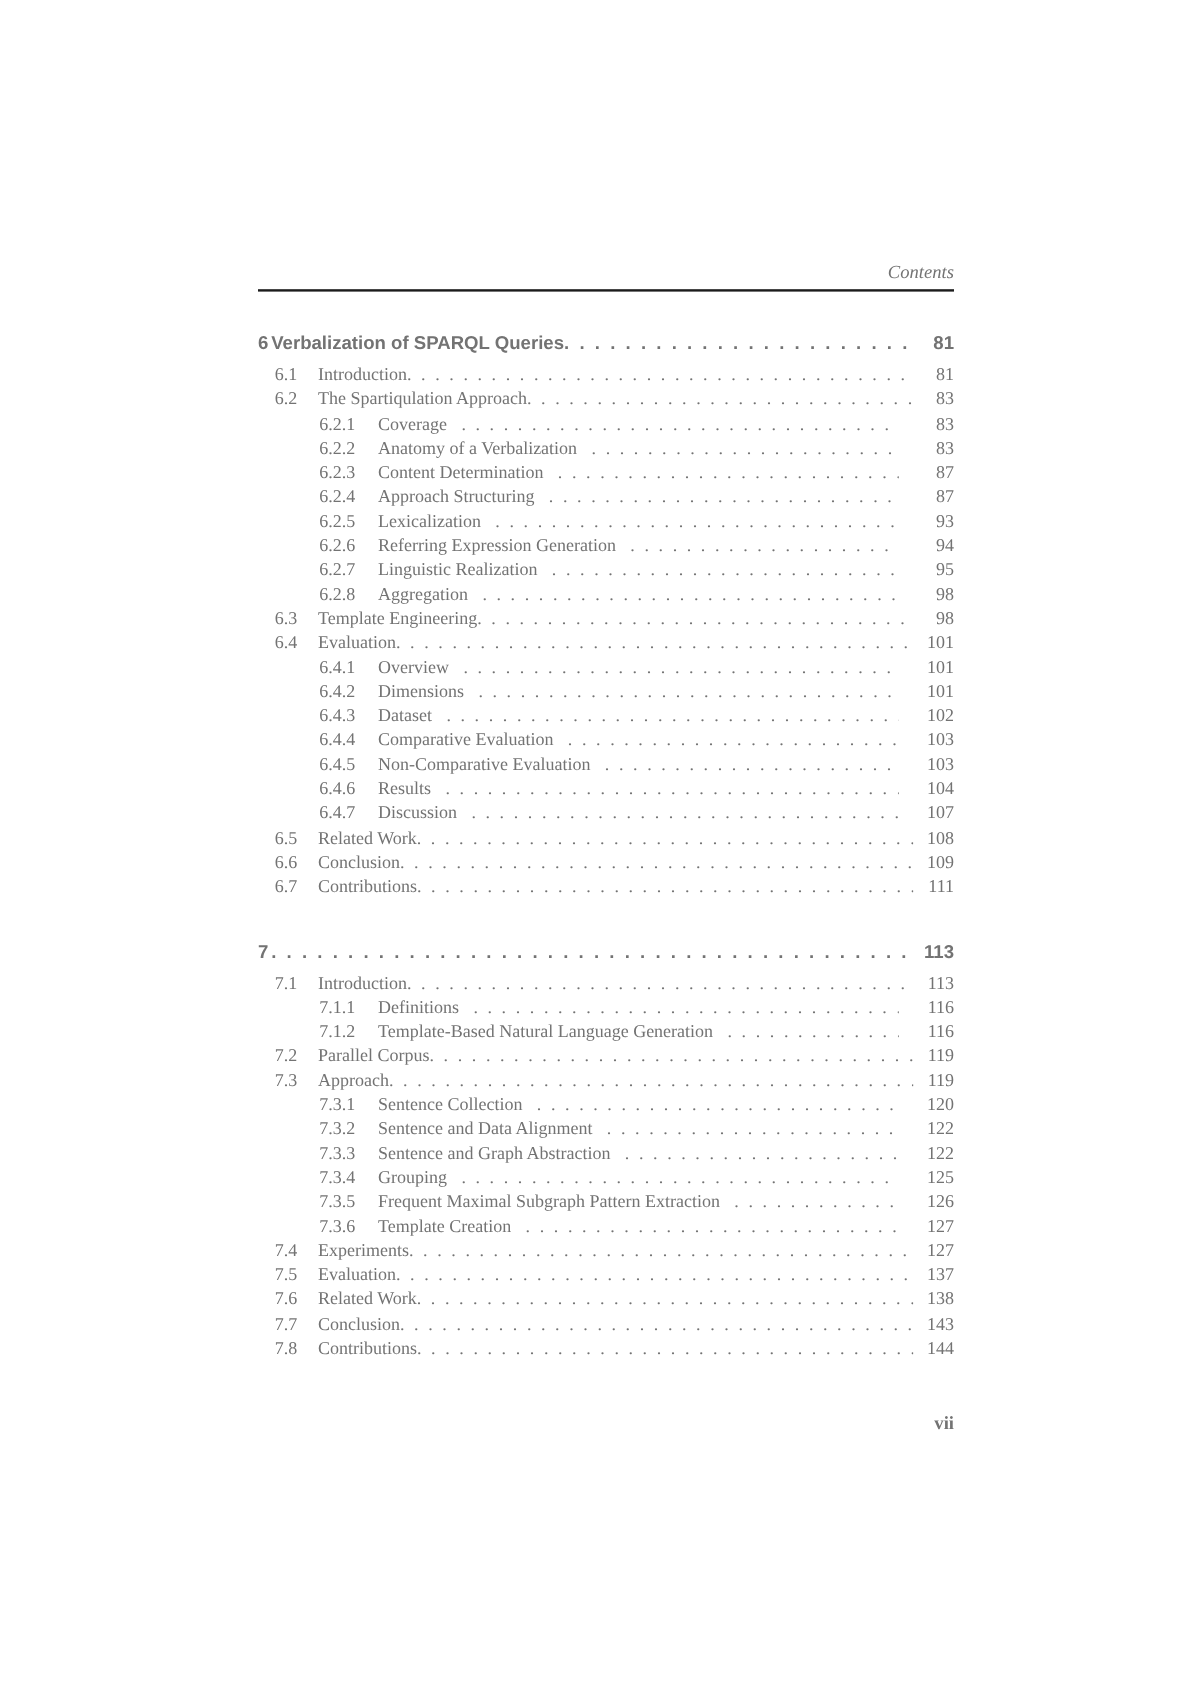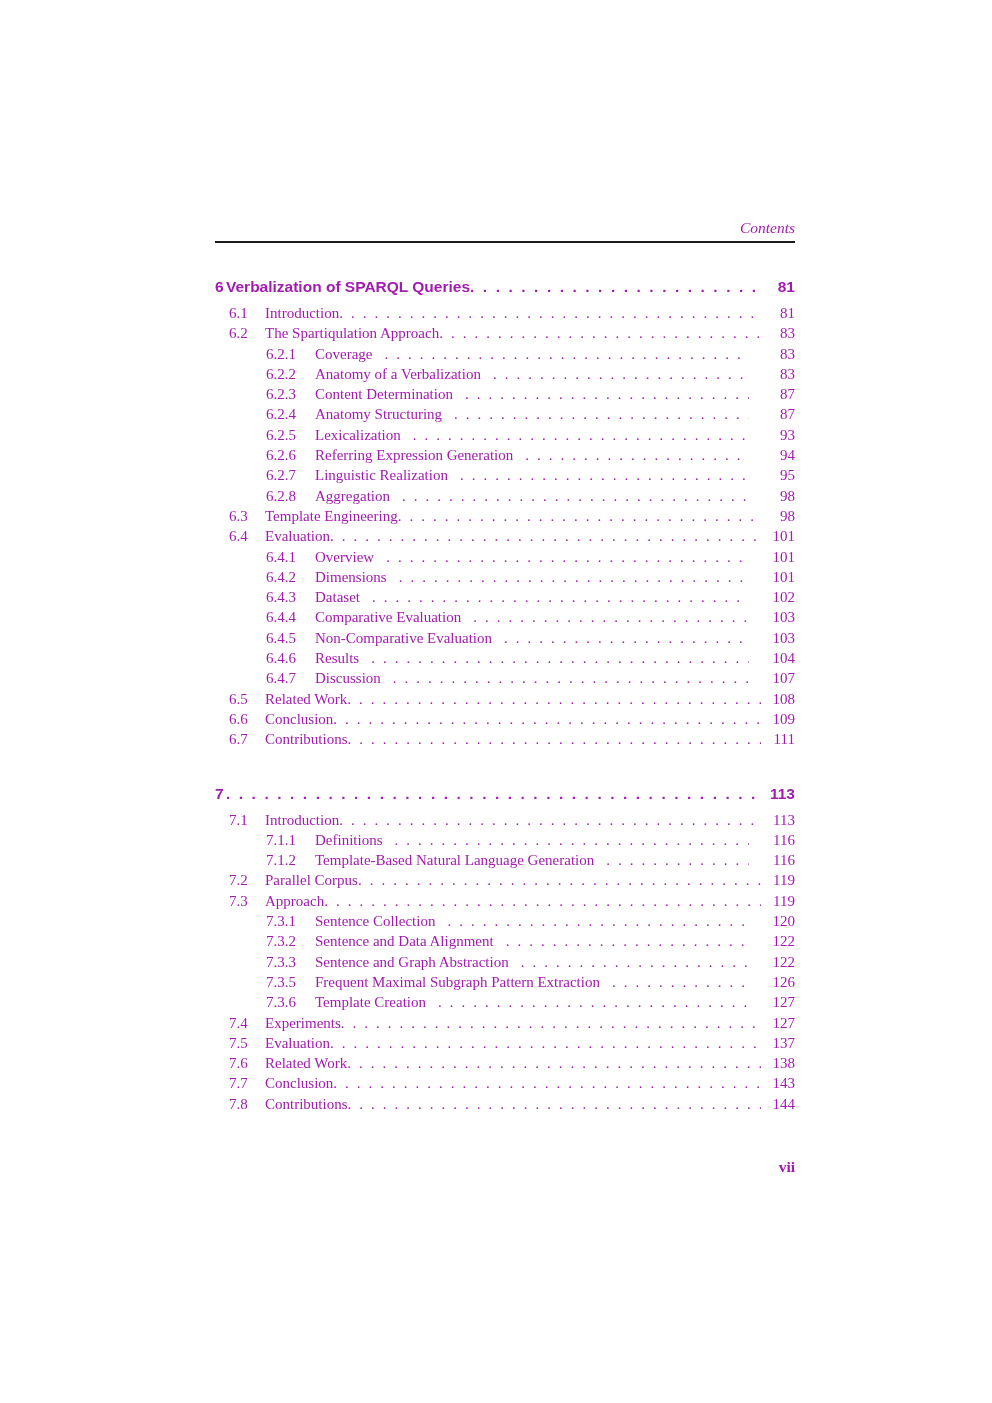--- a/index.html
+++ b/index.html
@@ -6,21 +6,21 @@
   body {
     width: 992px; height: 1403px;
     background: #ffffff;
     overflow: hidden;
     font-family: "Liberation Serif", serif;
   }
   .page {
     position: relative;
     width: 992px; height: 1403px;
     background: #ffffff;
-    color: #a21caf;
+    color: #737373;
   }
   .content {
     position: absolute;
     left: 215px; top: 0;
     width: 580px;
   }
   .header {
     padding-top: 219px;
     text-align: right;
     border-bottom: 2px solid #1c1c1c;
@@ -122,21 +122,21 @@
               <span class="pagenum">83</span>
             </div>
             <div class="toc-row toc-line level2">
               <span class="en-num">6.2.3</span>
               <span class="en-title">Content Determination</span>
               <span class="leader"></span>
               <span class="pagenum">87</span>
             </div>
             <div class="toc-row toc-line level2">
               <span class="en-num">6.2.4</span>
-              <span class="en-title">Anatomy Structuring</span>
+              <span class="en-title">Approach Structuring</span>
               <span class="leader"></span>
               <span class="pagenum">87</span>
             </div>
             <div class="toc-row toc-line level2">
               <span class="en-num">6.2.5</span>
               <span class="en-title">Lexicalization</span>
               <span class="leader"></span>
               <span class="pagenum">93</span>
             </div>
             <div class="toc-row toc-line level2">
@@ -278,20 +278,26 @@
               <span class="en-num">7.3.2</span>
               <span class="en-title">Sentence and Data Alignment</span>
               <span class="leader"></span>
               <span class="pagenum">122</span>
             </div>
             <div class="toc-row toc-line level2">
               <span class="en-num">7.3.3</span>
               <span class="en-title">Sentence and Graph Abstraction</span>
               <span class="leader"></span>
               <span class="pagenum">122</span>
+            </div>
+            <div class="toc-row toc-line level2">
+              <span class="en-num">7.3.4</span>
+              <span class="en-title">Grouping</span>
+              <span class="leader"></span>
+              <span class="pagenum">125</span>
             </div>
             <div class="toc-row toc-line level2">
               <span class="en-num">7.3.5</span>
               <span class="en-title">Frequent Maximal Subgraph Pattern Extraction</span>
               <span class="leader"></span>
               <span class="pagenum">126</span>
             </div>
             <div class="toc-row toc-line level2">
               <span class="en-num">7.3.6</span>
               <span class="en-title">Template Creation</span>

